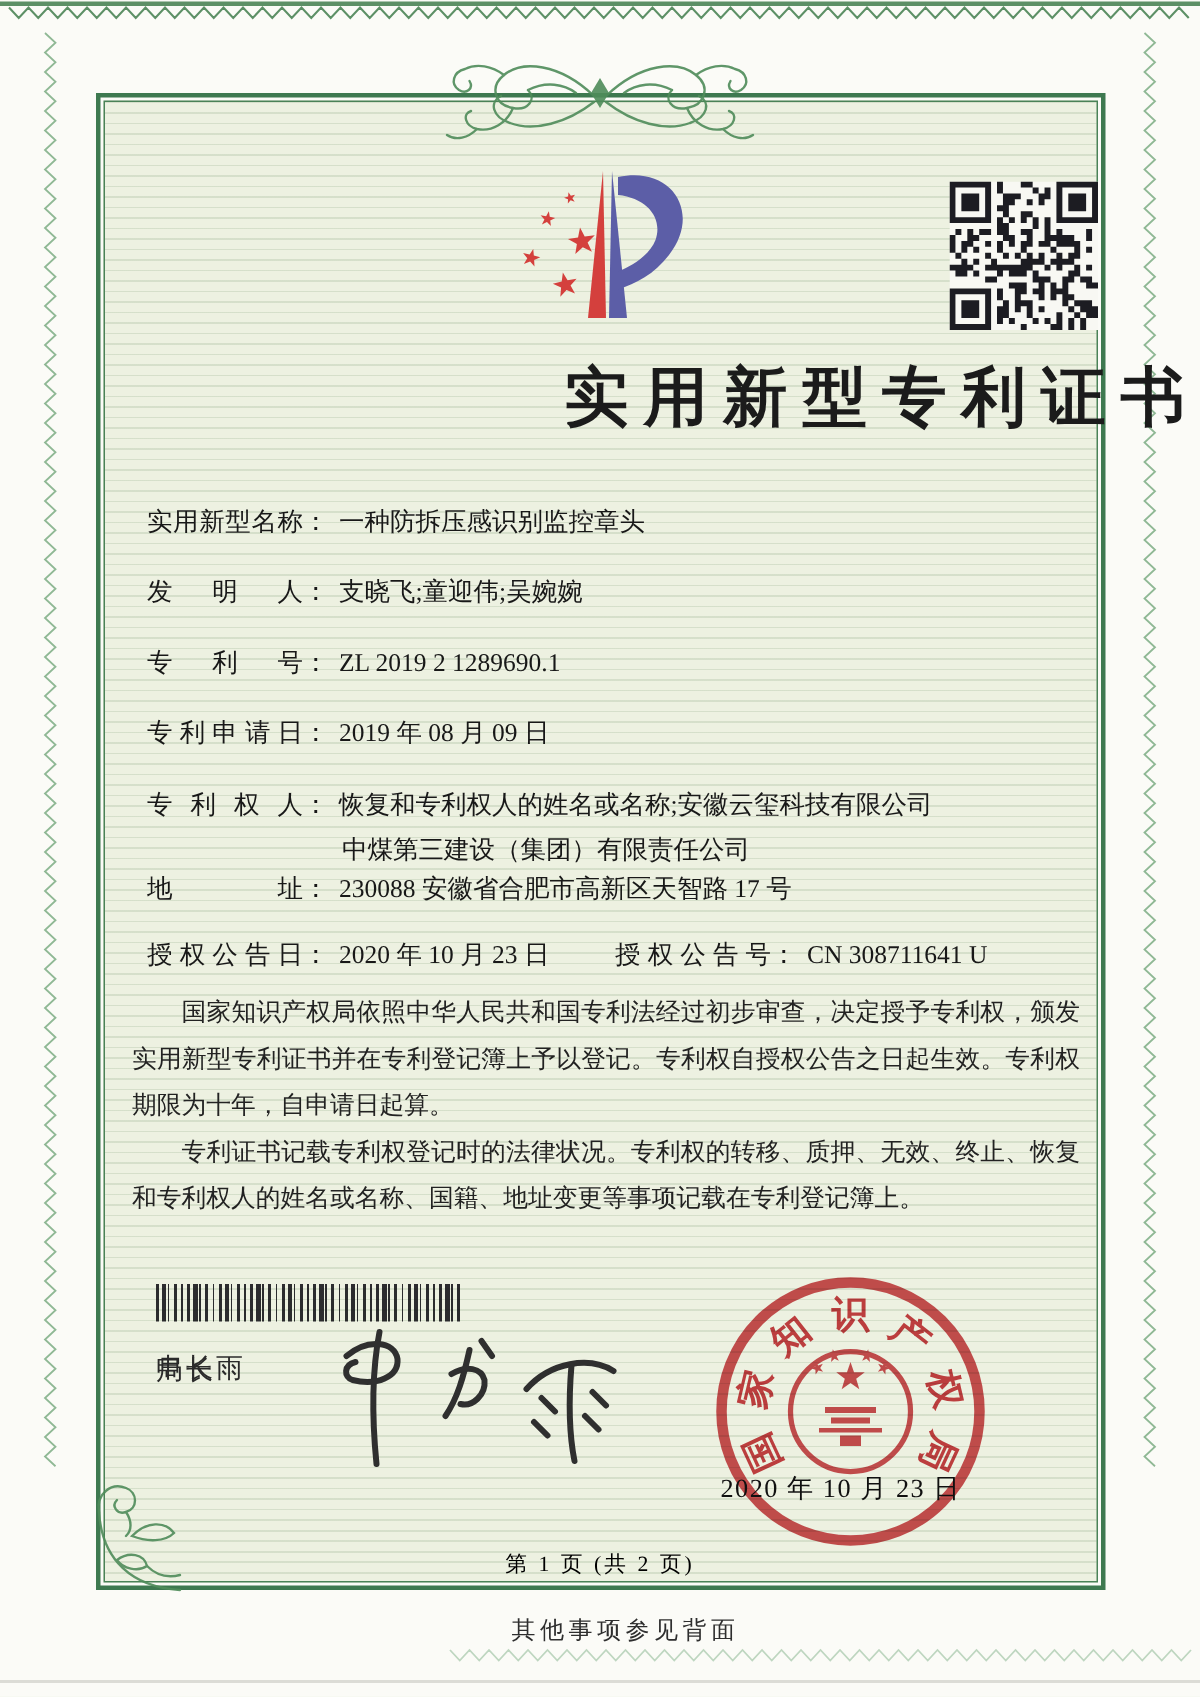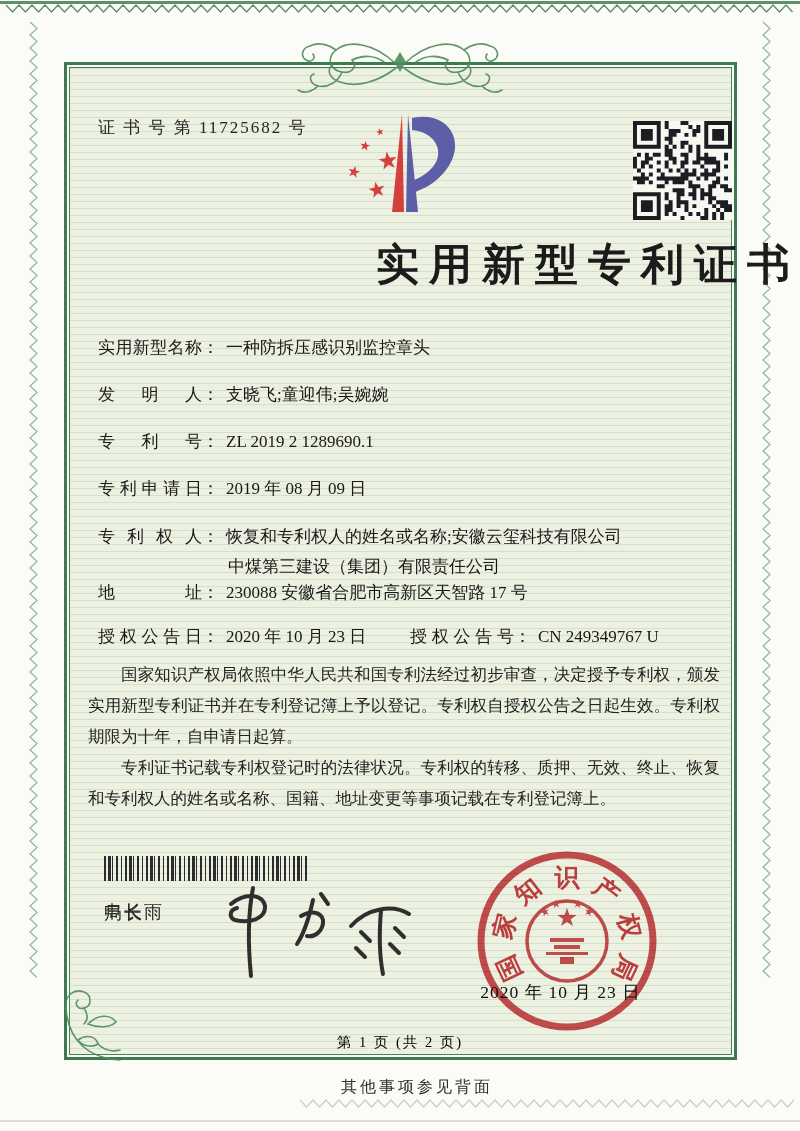--- a/index.html
+++ b/index.html
@@ -89,21 +89,20 @@
     <g stroke="#4f8c5a" stroke-width="1.6" fill="none" stroke-linecap="round" opacity="0.9">
       <path d="M66,76 C 34,74 14,56 12,24"></path>
       <path d="M12,24 C 10,12 20,4 30,8 C 38,11 38,22 30,24 C 24,26 20,20 24,16"></path>
       <path d="M34,40 C 44,30 56,30 62,38 C 56,44 44,44 34,40 Z"></path>
       <path d="M24,56 C 32,50 42,52 44,60 C 38,64 28,62 24,56 Z"></path>
       <path d="M44,60 C 50,66 58,68 66,66"></path>
       <path d="M30,24 C 34,30 34,36 30,40"></path>
     </g>
   </svg>
 
-  <div class="abs cert-no">证 书 号 第 11725682 号</div>
 
   <svg class="abs logo" width="132" height="116" viewBox="0 0 132 116">
     <defs>
       <polygon id="star5" points="0,-10 2.35,-3.24 9.51,-3.09 3.8,1.24 5.88,8.09 0,4 -5.88,8.09 -3.8,1.24 -9.51,-3.09 -2.35,-3.24"></polygon>
     </defs>
     <g fill="#d4403d">
       <use href="#star5" transform="translate(44,24) scale(0.40) rotate(-15)"></use>
       <use href="#star5" transform="translate(29,38) scale(0.52) rotate(10)"></use>
       <use href="#star5" transform="translate(52,53) scale(0.95) rotate(-8)"></use>
       <use href="#star5" transform="translate(18,64) scale(0.62) rotate(14)"></use>
@@ -141,21 +140,21 @@
   <div class="abs row r5b">
     <span>中煤第三建设（集团）有限责任公司</span>
   </div>
   <div class="abs row r6">
     <span class="lbl">地址</span><span class="colon">：</span><span>230088 安徽省合肥市高新区天智路 17 号</span>
   </div>
   <div class="abs row r7">
     <span class="lbl">授权公告日</span><span class="colon">：</span><span>2020 年 10 月 23 日</span>
   </div>
   <div class="abs row r7b">
-    <span class="lbl">授权公告号</span><span class="colon">：</span><span>CN 249349767 U</span>
+    <span class="lbl">授权公告号</span><span class="colon">：</span><span>CN 308711641 U</span>
   </div>
 
   <div class="abs paras">
     <p>国家知识产权局依照中华人民共和国专利法经过初步审查，决定授予专利权，颁发实用新型专利证书并在专利登记簿上予以登记。专利权自授权公告之日起生效。专利权期限为十年，自申请日起算。</p>
     <p>专利证书记载专利权登记时的法律状况。专利权的转移、质押、无效、终止、恢复和专利权人的姓名或名称、国籍、地址变更等事项记载在专利登记簿上。</p>
   </div>
 
   <div class="abs barcode"></div>
 
   <div class="abs director-label">局长</div>

